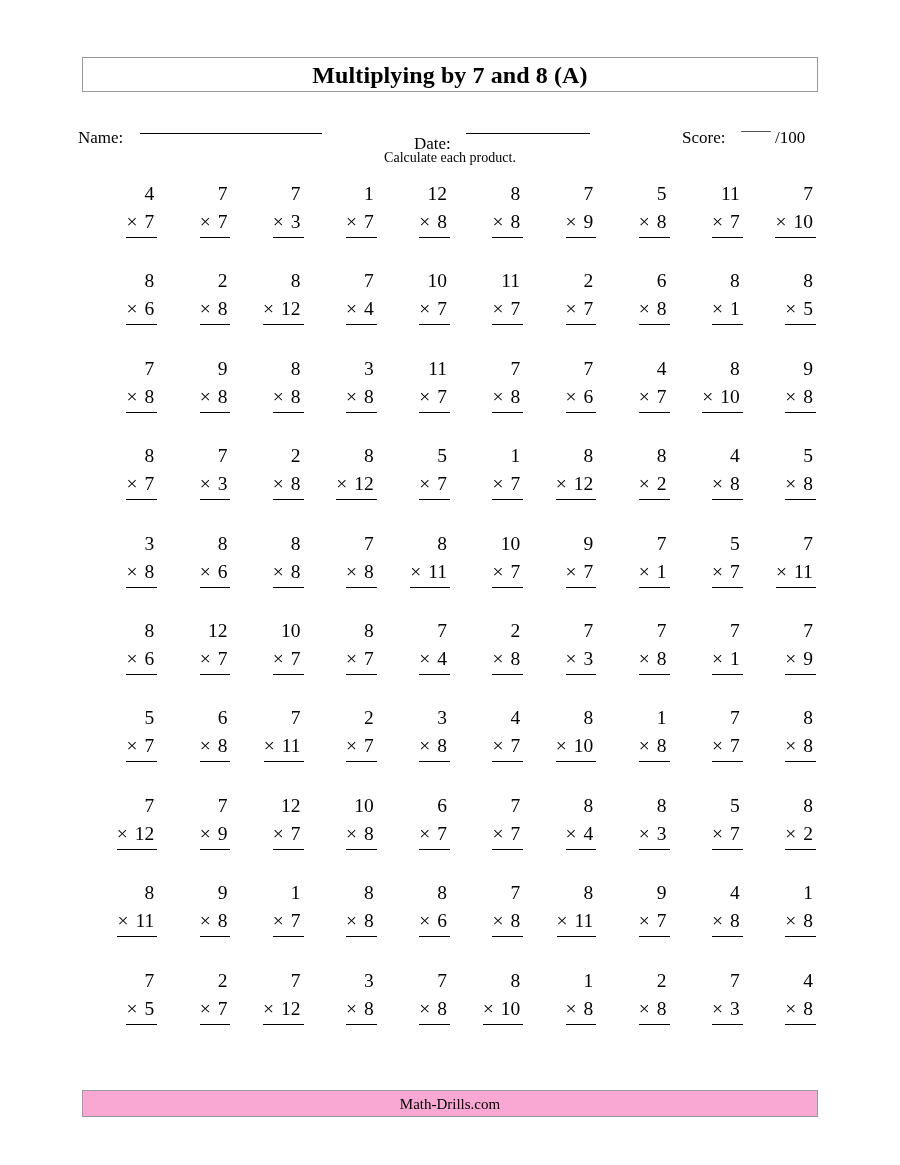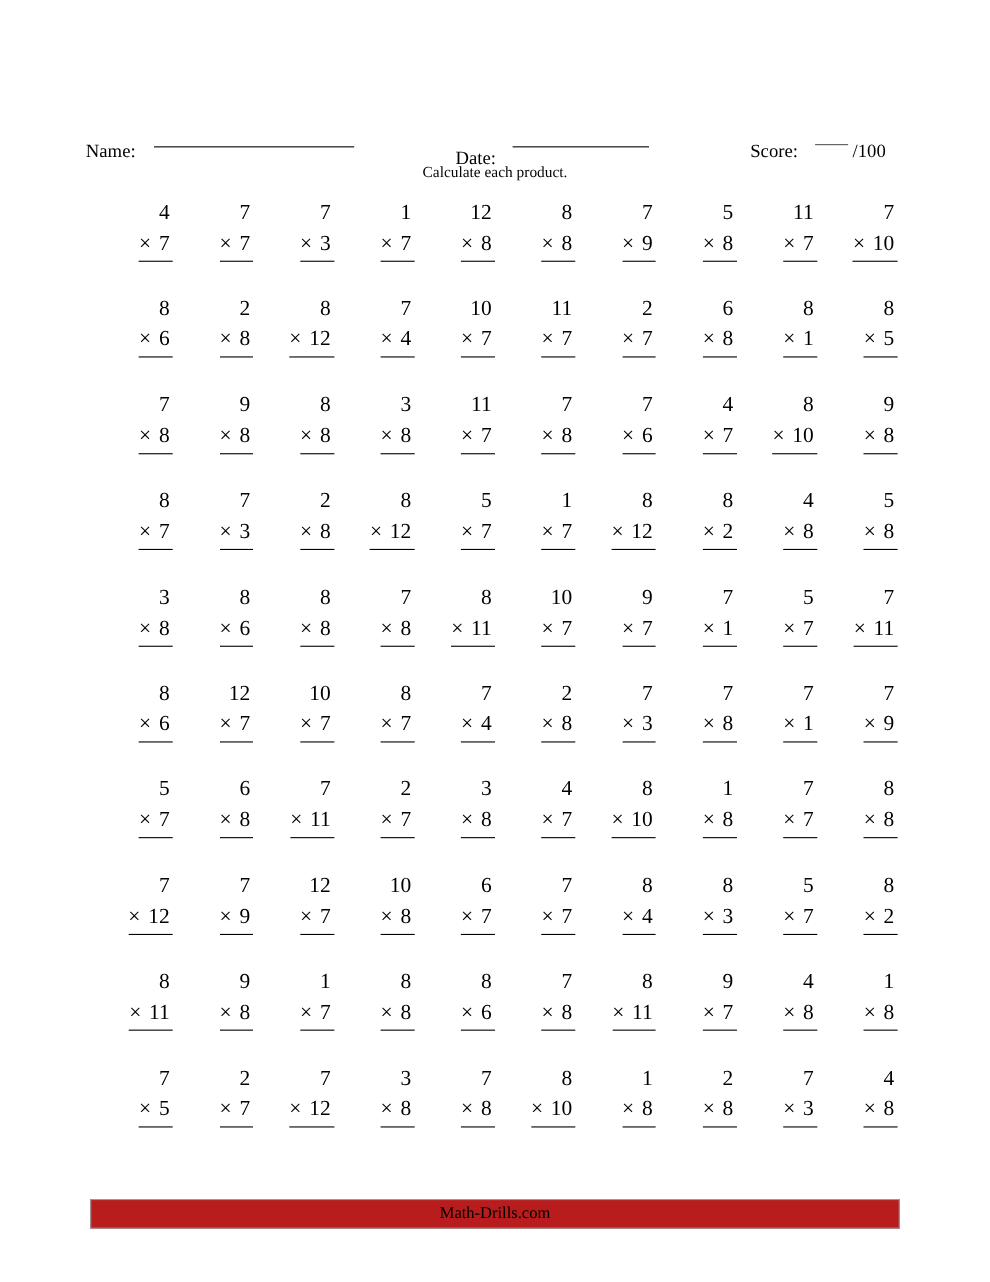--- a/index.html
+++ b/index.html
@@ -129,39 +129,42 @@
 
   
   .footer-box {
     position: absolute;
     left: 82px;
     top: 1090px;
     width: 736px;
     height: 27px;
     border: 1px solid #9a9a9a;
     box-sizing: border-box;
-    background: #b91c1c;
+    background: #f9a8d4;
   }
   .footer-text {
     position: absolute;
     left: 0;
     right: 0;
     top: 50%;
     transform: translateY(-50%);
     text-align: center;
     font-size: 15px;
     line-height: 1;
     white-space: nowrap;
   }
 </style>
 </head>
 <body>
 
 <div class="page">
 
+  <div class="title-box">
+    <div class="title-text">Multiplying by 7 and 8 (A)</div>
+  </div>
 
   <div class="info-row">
     <div class="info-label" id="name-label">Name:</div>
     <div class="rule" id="name-rule"></div>
 
     <div class="info-label" id="date-label">Date:</div>
     <div class="rule" id="date-rule"></div>
 
     <div class="info-label" id="score-label">Score:</div>
     <div class="rule" id="score-rule"></div>

